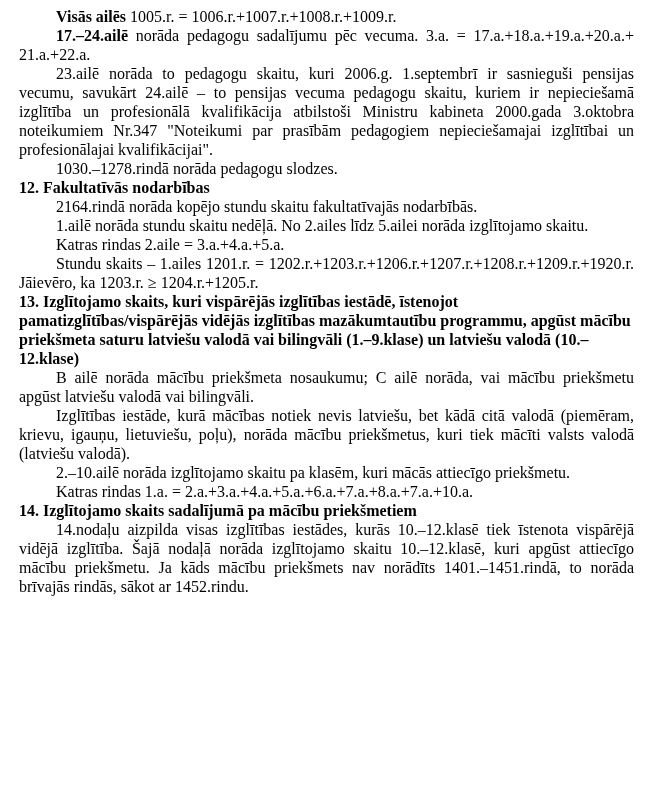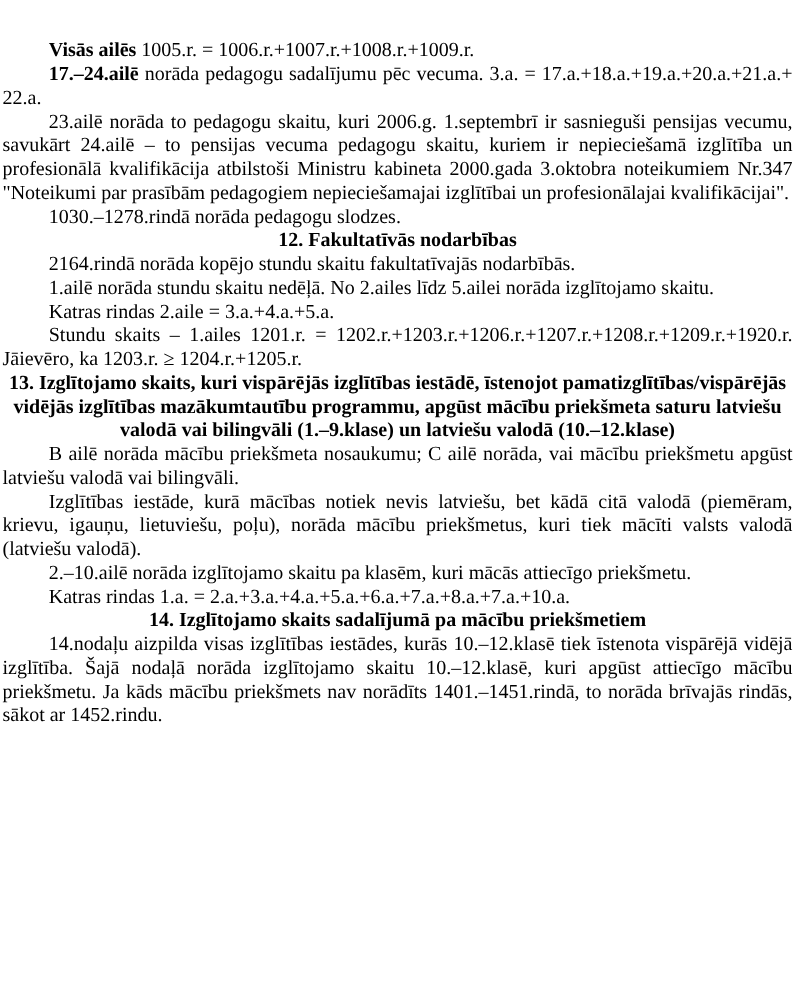--- a/index.html
+++ b/index.html
@@ -10,32 +10,30 @@
     width: 645px;
     height: 798px;
     background: #ffffff;
     color: #000000;
     font-family: "Liberation Serif", "DejaVu Serif", serif;
     font-size: 16px;
     line-height: 19px;
     overflow: hidden;
   }
   .page {
-    padding: 7px 11px 0 2px;
-    margin-top: 24px;
+    padding: 7px 11px 0 19px;
   }
   p.para {
     margin: 0;
     text-align: justify;
     text-indent: 37px;
   }
   p.heading {
     margin: 0;
     font-weight: bold;
-    text-align: center;
     text-indent: 0;
   }
   .h12 { margin-top: 22px; margin-bottom: 24px; }
   .h13 { margin-top: 26px; margin-bottom: 19px; }
   .h14 { margin-top: 17px; margin-bottom: 15px; }
   b { font-weight: bold; }
 </style>
 </head>
 <body>
 

